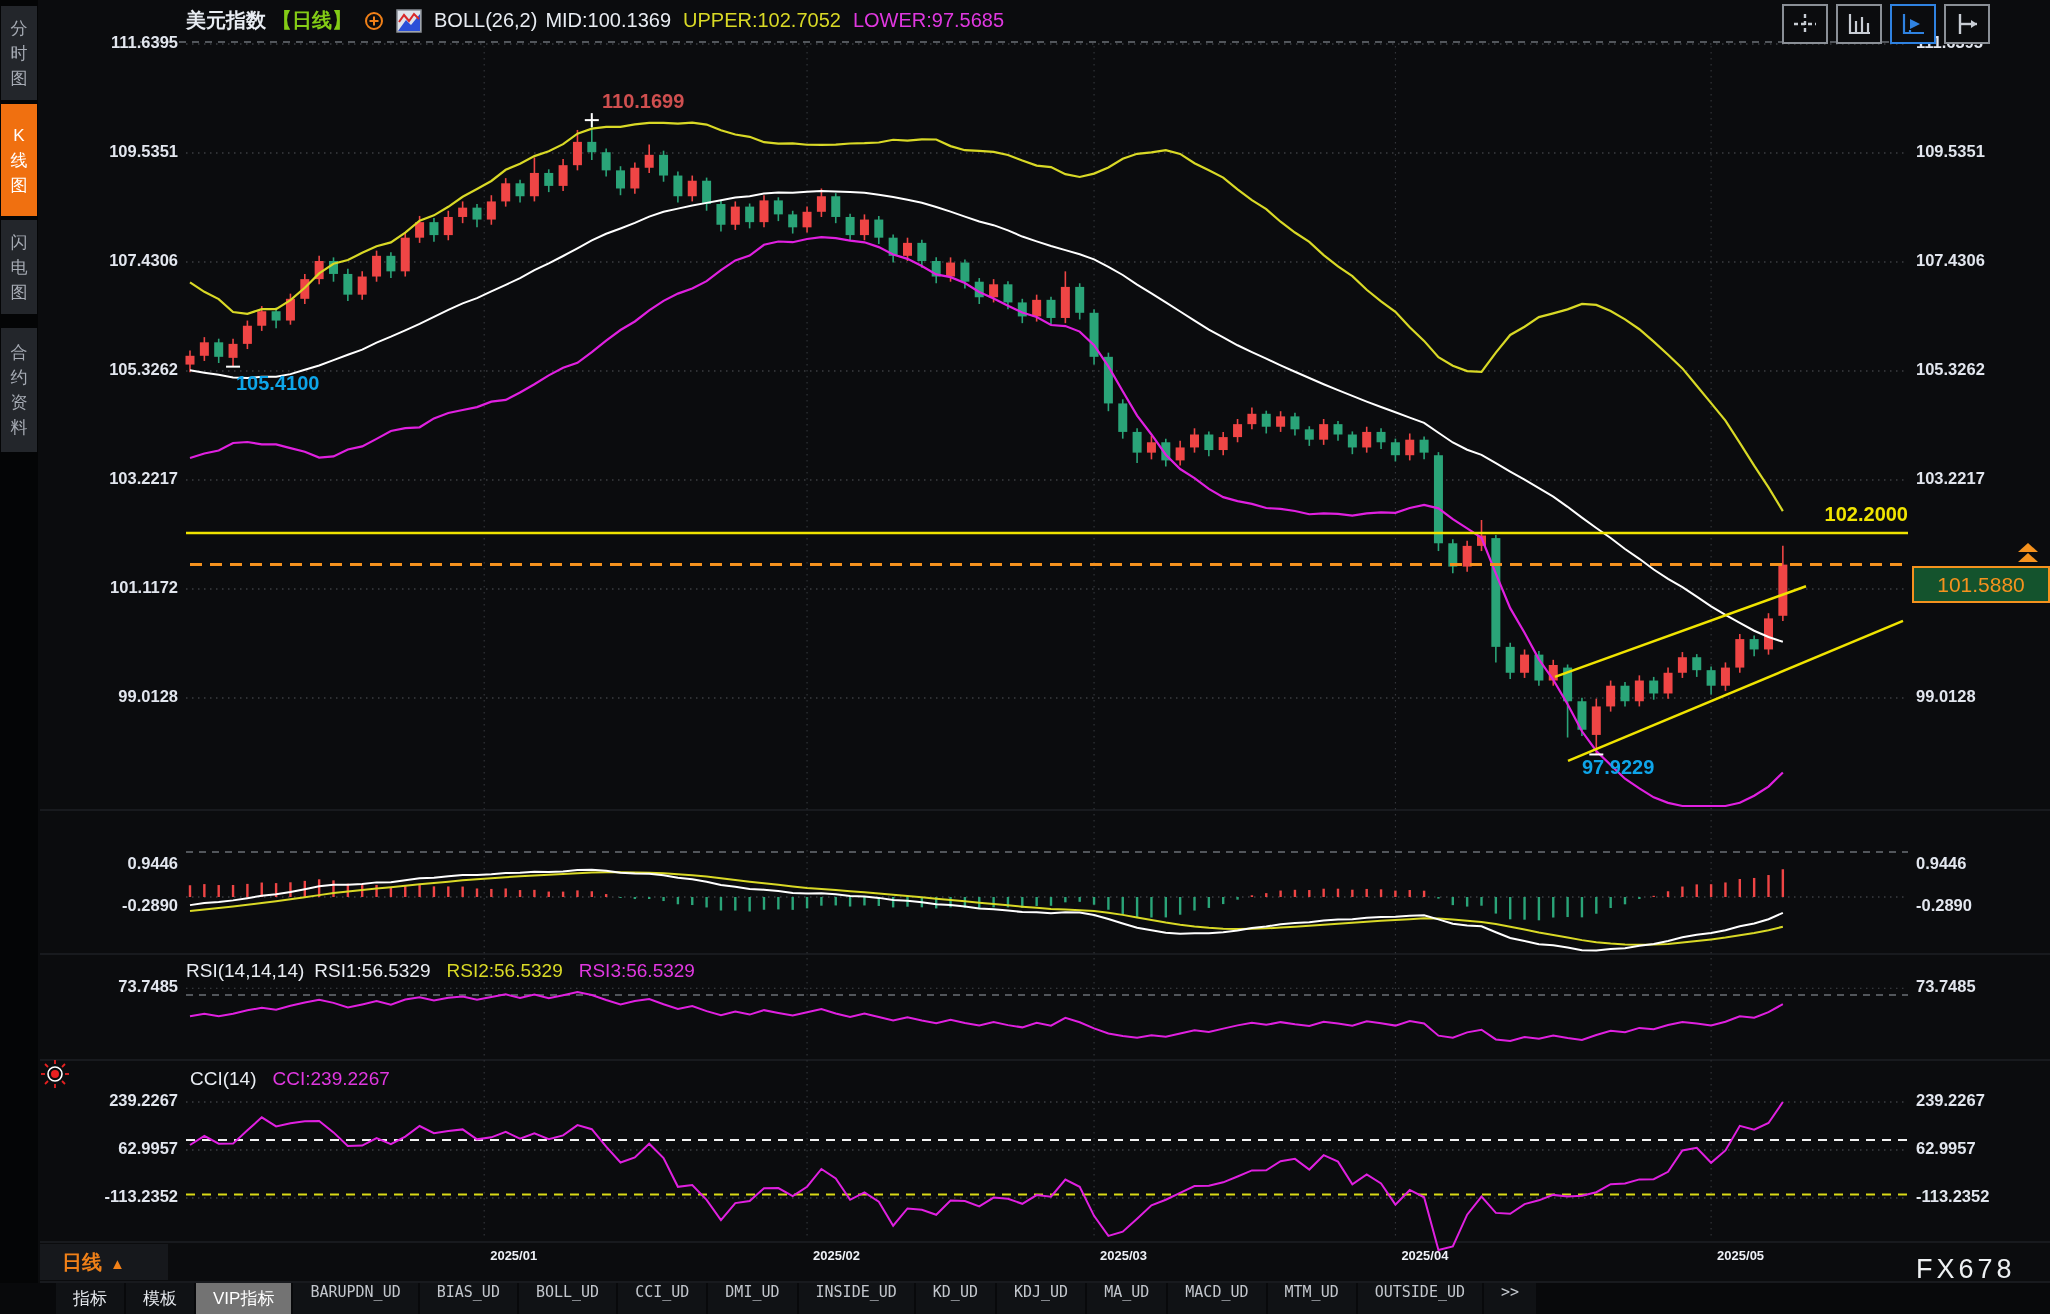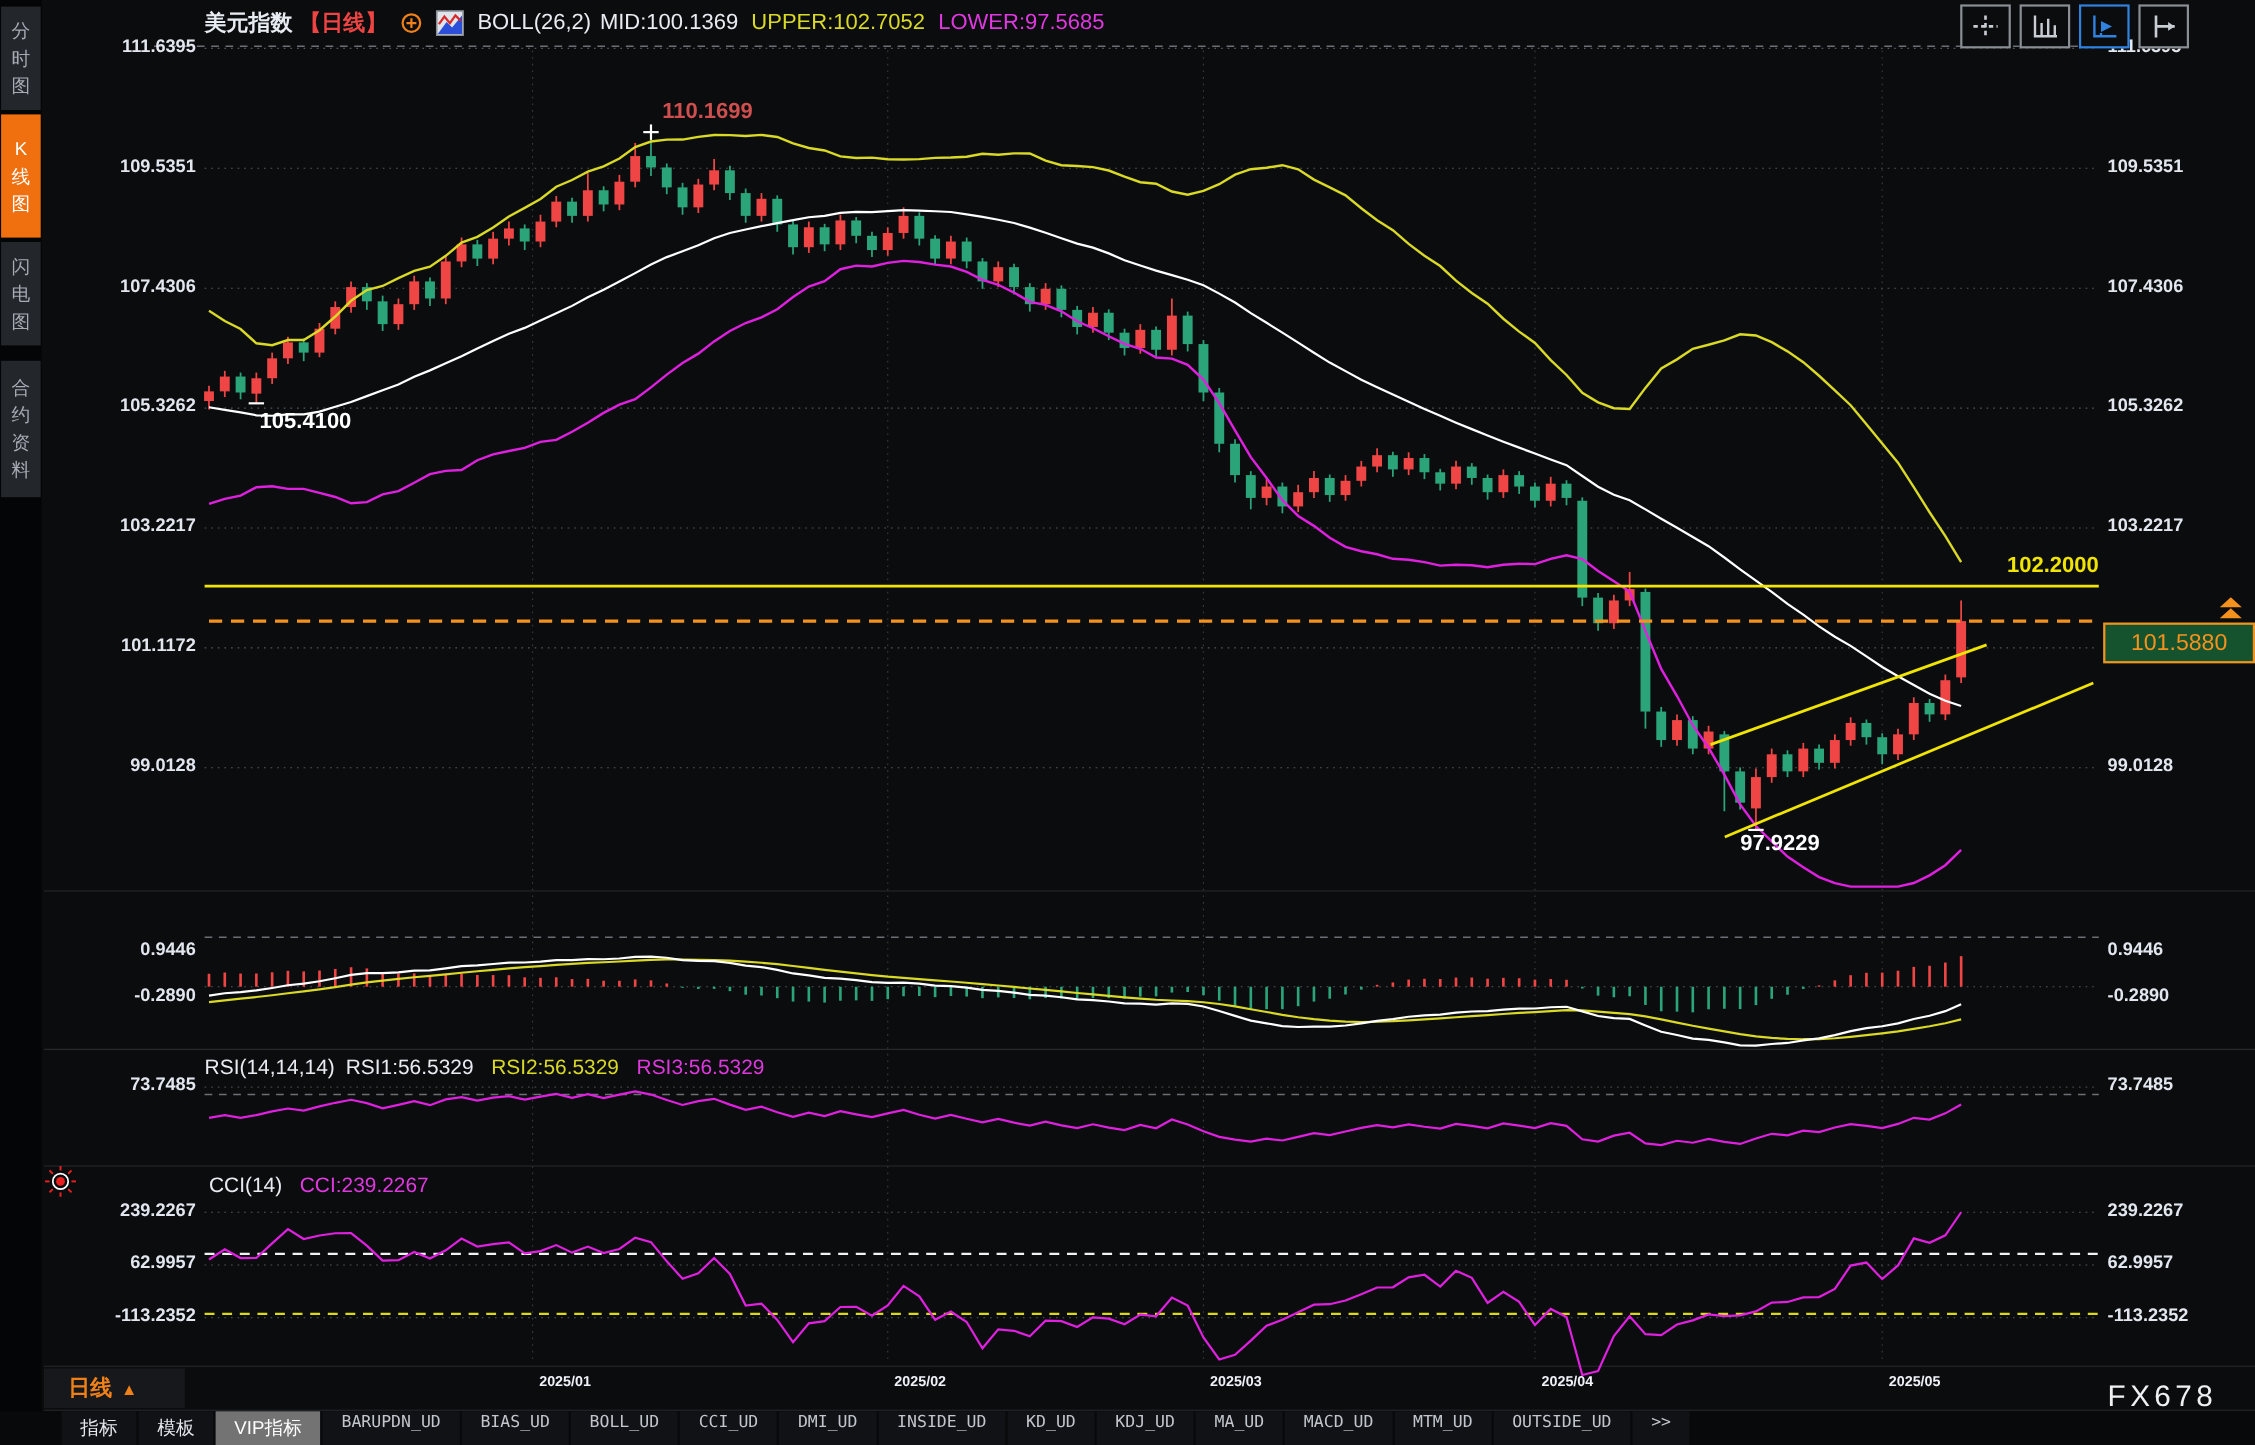--- a/index.html
+++ b/index.html
@@ -10,24 +10,24 @@
   .side-item span{display:block;font-size:17px;line-height:25px}
   .side-item.active{background:#f07010;color:#ffffff}
   
   #chart{position:absolute;left:0;top:0}
   #labels{position:absolute;left:0;top:0;width:2050px;height:1314px;pointer-events:none}
   .lbl{position:absolute;font:700 16.5px "Liberation Sans",sans-serif;color:#e2e6ee;white-space:nowrap}
   .lbl.date{font-size:13px;color:#eef1f7}
   
   .hdr{position:absolute;left:186px;top:7px;display:flex;align-items:center;gap:12px;font:400 20px "Liberation Sans",sans-serif;color:#e8ecf2;white-space:nowrap}
   .hdr .cn{font-weight:700}
-  .or{color:#ef4444}.yl{color:#d9d926}.mg{color:#e038e0}
+  .or{color:#84cc16}.yl{color:#d9d926}.mg{color:#e038e0}
   .ind-row{position:absolute;display:flex;gap:16px;font:400 19px "Liberation Sans",sans-serif;color:#e8ecf2;white-space:nowrap}
   .anno{position:absolute;font:700 20px "Liberation Sans",sans-serif;white-space:nowrap}
-  .anno.red{color:#cf4f4f}.anno.green{color:#ffffff}.anno.yellow{color:#f0e400}
+  .anno.red{color:#cf4f4f}.anno.green{color:#0ea5e9}.anno.yellow{color:#f0e400}
   .last-box{position:absolute;left:1912px;top:566px;width:134px;height:33px;border:2px solid #f5921e;color:#f5921e;background:#14532d;font:400 21px "Liberation Sans",sans-serif;text-align:center;line-height:33px}
   
   .tools{position:absolute;left:1782px;top:4px;display:flex;gap:8px}
   .tool{width:42px;height:36px;border:2px solid #8a8f96;background:#0b0c0e;display:flex;align-items:center;justify-content:center;cursor:pointer}
   .tool.active{border-color:#2f82e0}
   
   .period-box{position:absolute;left:40px;top:1244px;width:128px;height:36px;background:#16181c;color:#f08018;font:700 20px "Liberation Sans",sans-serif;line-height:36px;padding-left:22px;box-sizing:border-box;cursor:pointer}
   .period-box .arr{font-size:15px;margin-left:8px}
   .brand{position:absolute;left:1916px;top:1254px;font:400 27px "Liberation Sans",sans-serif;color:#eef1f3;letter-spacing:4px}
   

